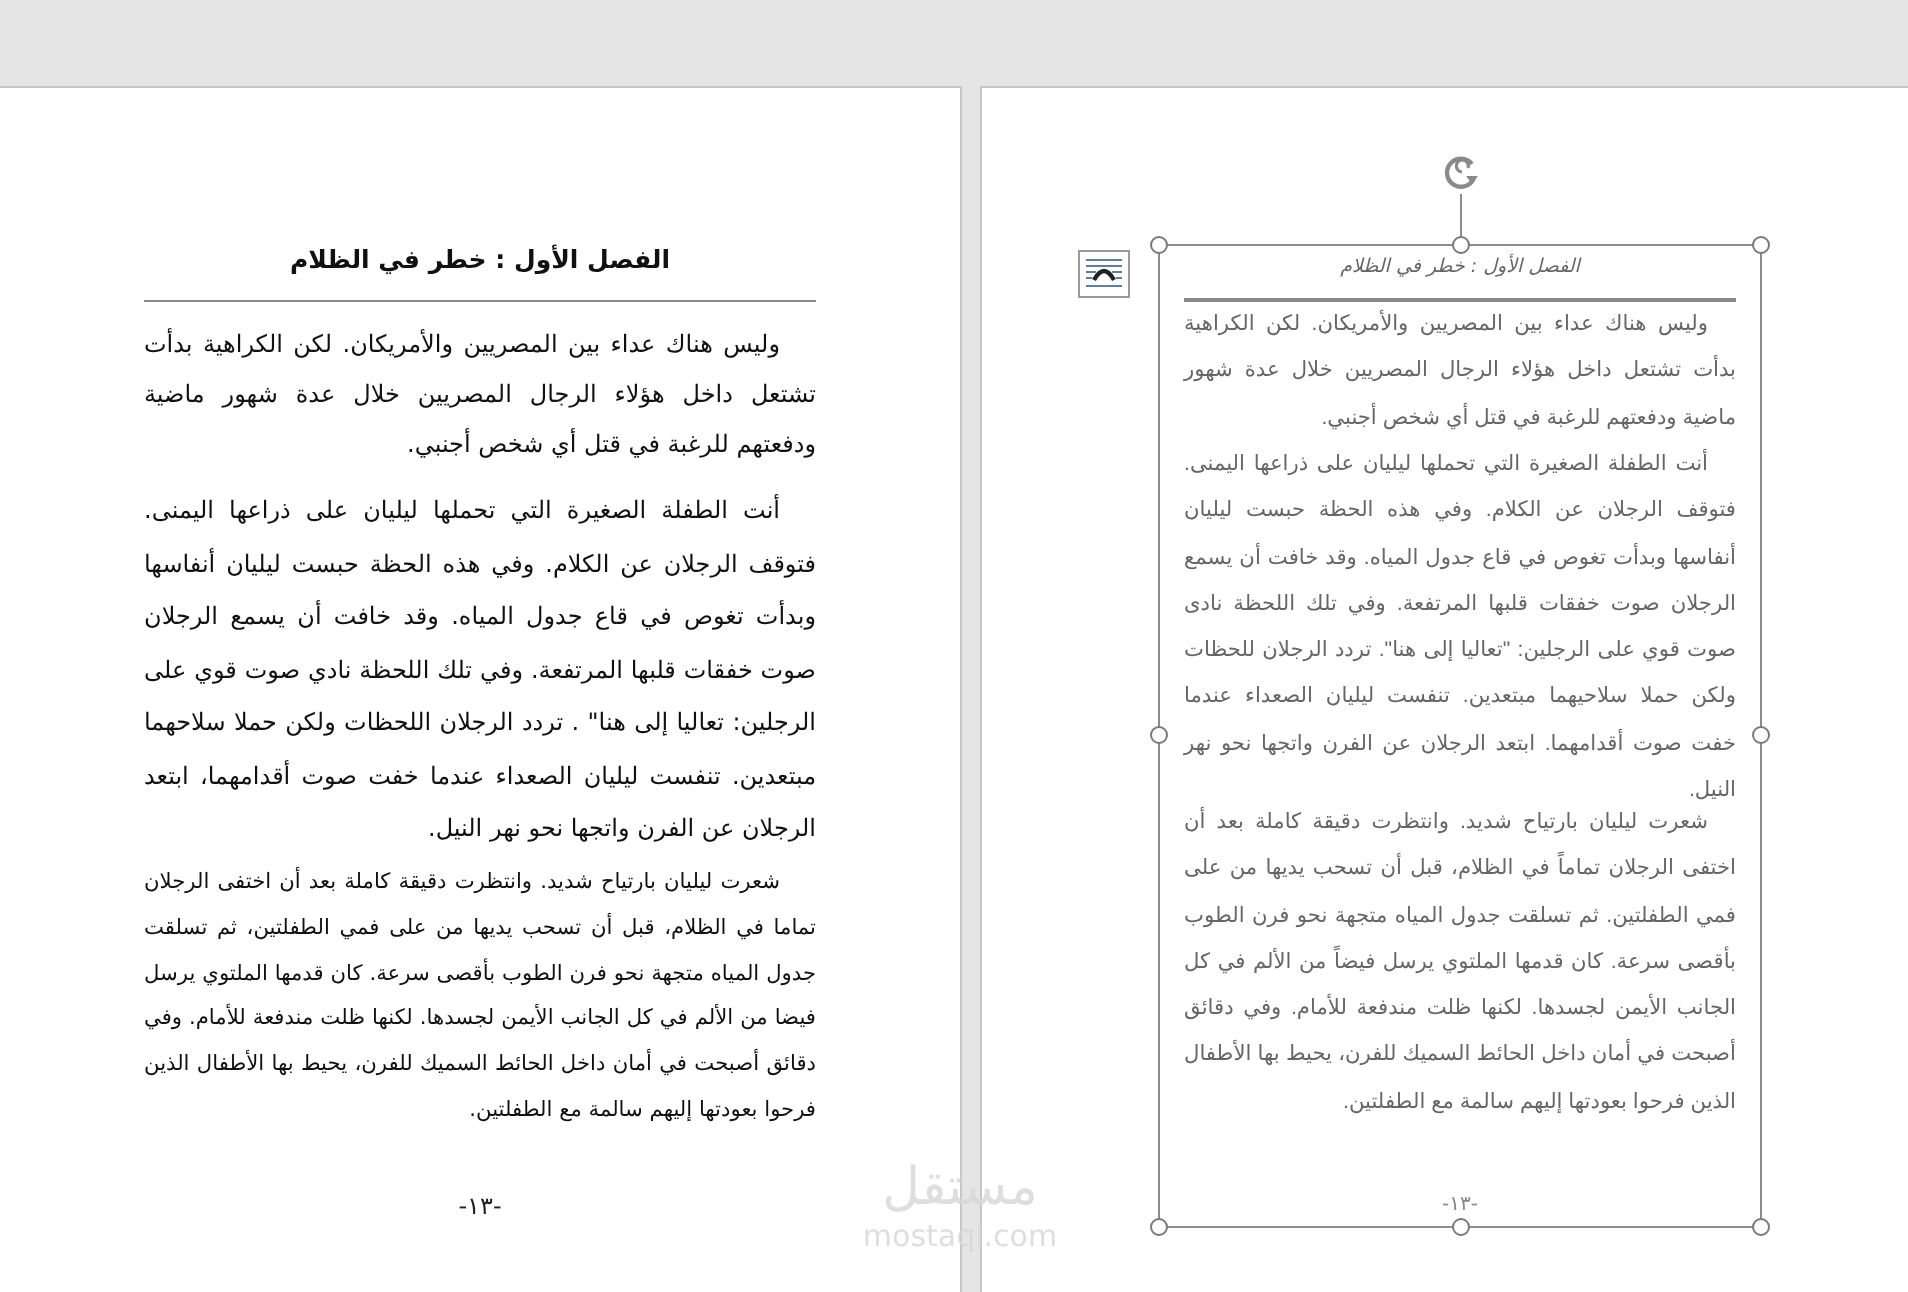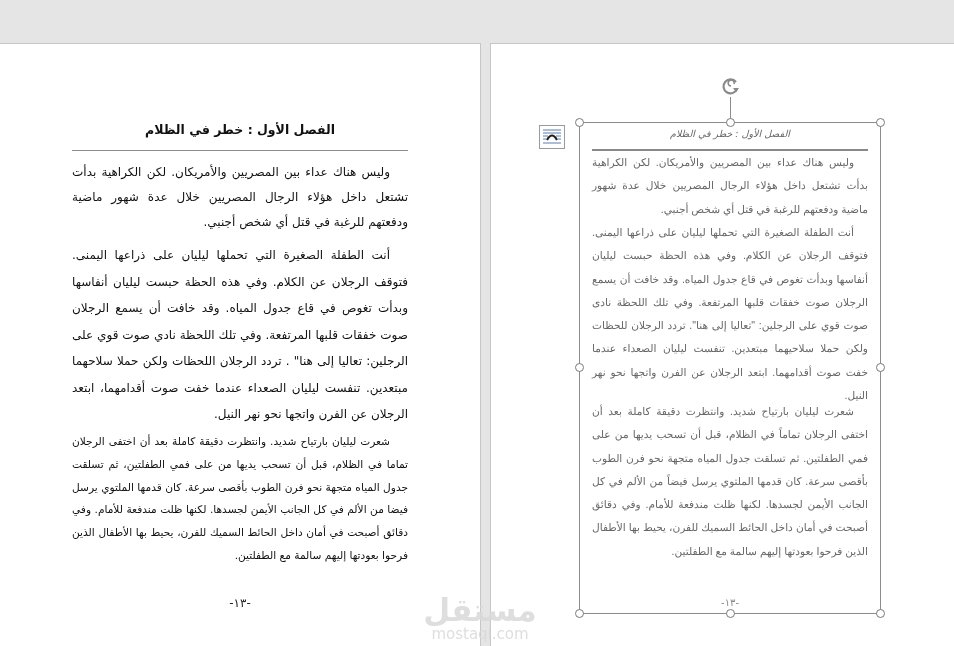--- a/index.html
+++ b/index.html
@@ -26,21 +26,21 @@
   #rp2 { top:221px; }
   #rp3 { top:400px; }
   .tb-pgnum { position:absolute; top:597px; left:690px; width:80px; text-align:center; font-size:10px; color:#888; }
 
   .handle { position:absolute; width:9px; height:9px; border:1.5px solid #7a7a7a; border-radius:50%; background:#fff; box-sizing:border-box; }
   .rot-stem { position:absolute; left:730px; top:97px; width:1px; height:25px; background:#8c8c8c; }
   .rot-icon { position:absolute; left:721px; top:76px; width:20px; height:20px; }
   .layout-btn { position:absolute; left:539px; top:125px; width:26px; height:24px; border:1px solid #9a9a9a; background:#fff; box-sizing:border-box; }
 
   .watermark { position:absolute; left:415px; top:578px; width:130px; text-align:center; color:#d9d9d9; opacity:0.85; }
-  .wm-ar { font-size:31px; font-weight:bold; line-height:32px; direction:rtl;margin-top:16px; }
+  .wm-ar { font-size:26px; font-weight:normal; line-height:32px; direction:rtl; }
   .wm-en { font-size:15px; line-height:16px; }
 </style>
 </head>
 <body>
 
 <div class="page" id="page-left"></div>
 <div class="page" id="page-right"></div>
 
 <div class="title-left">الفصل الأول : خطر في الظلام</div>
 <div class="rule-left"></div>

